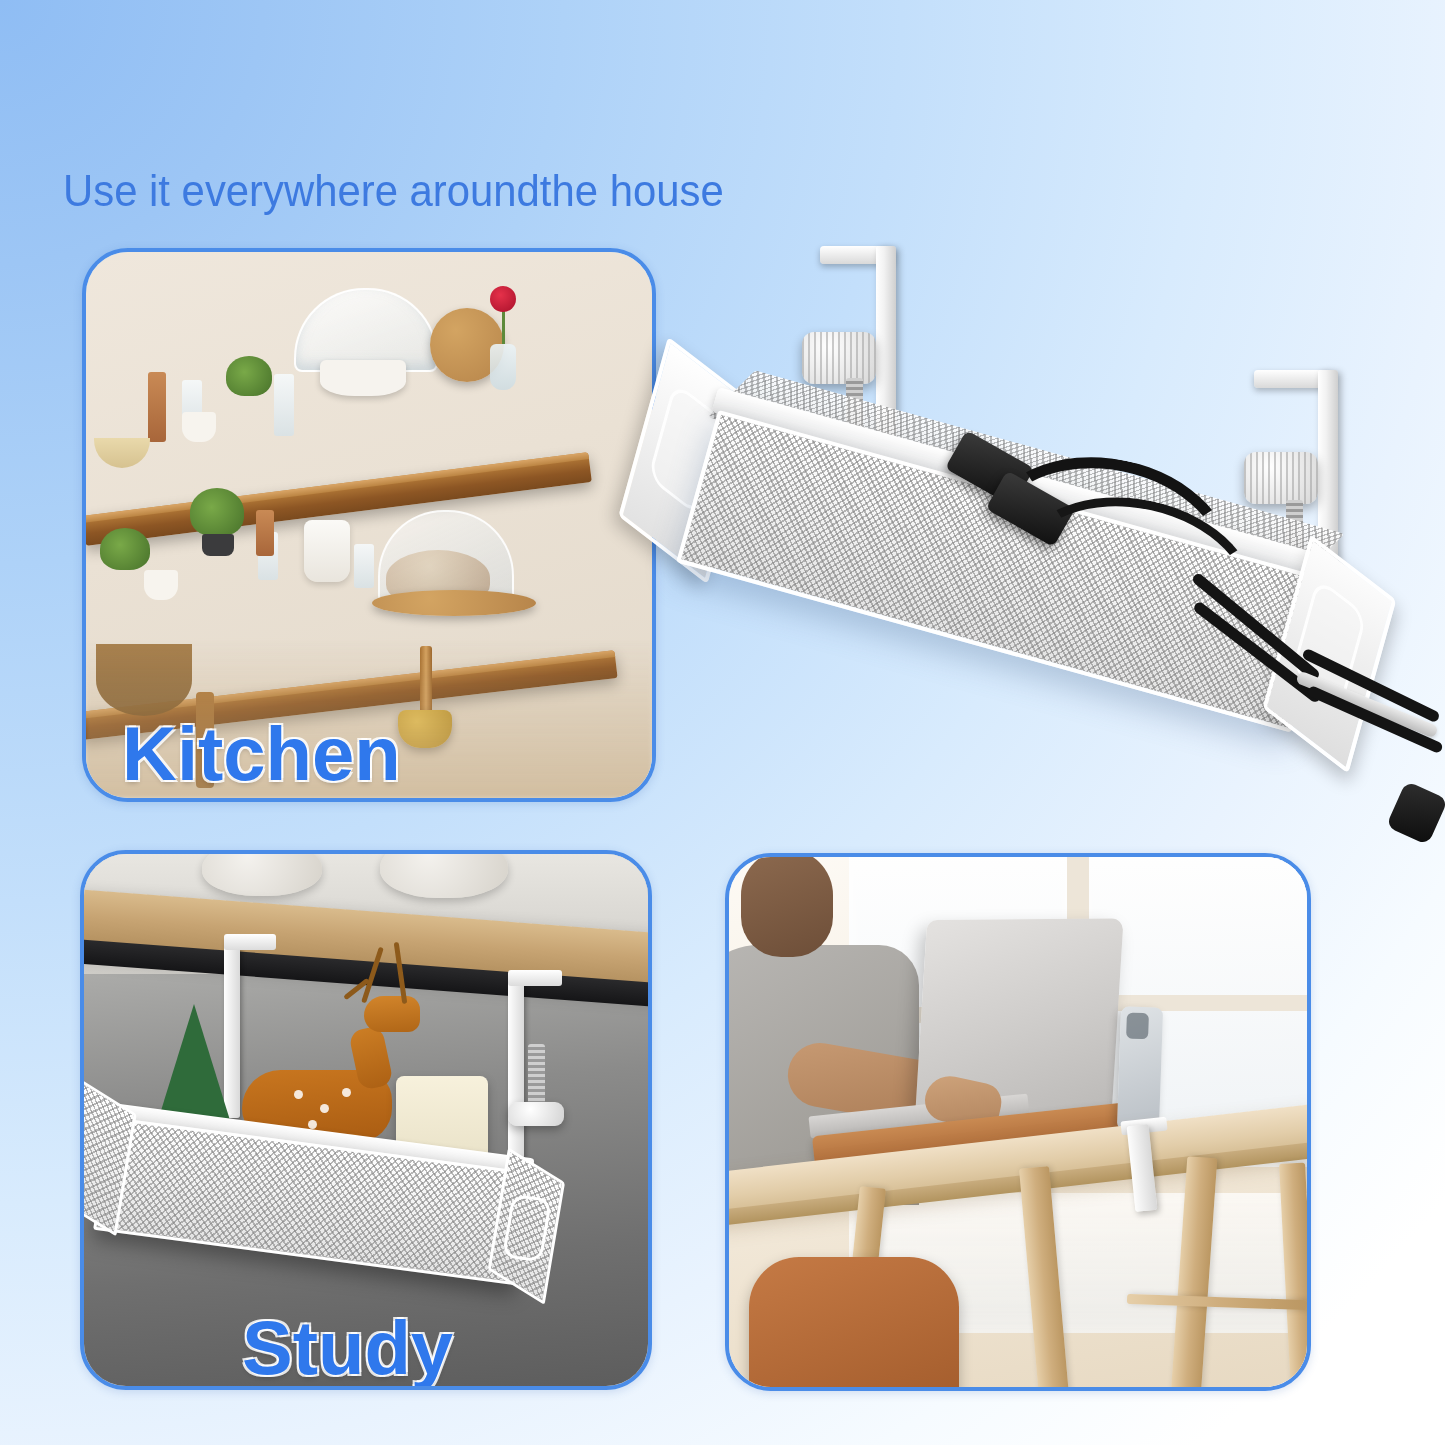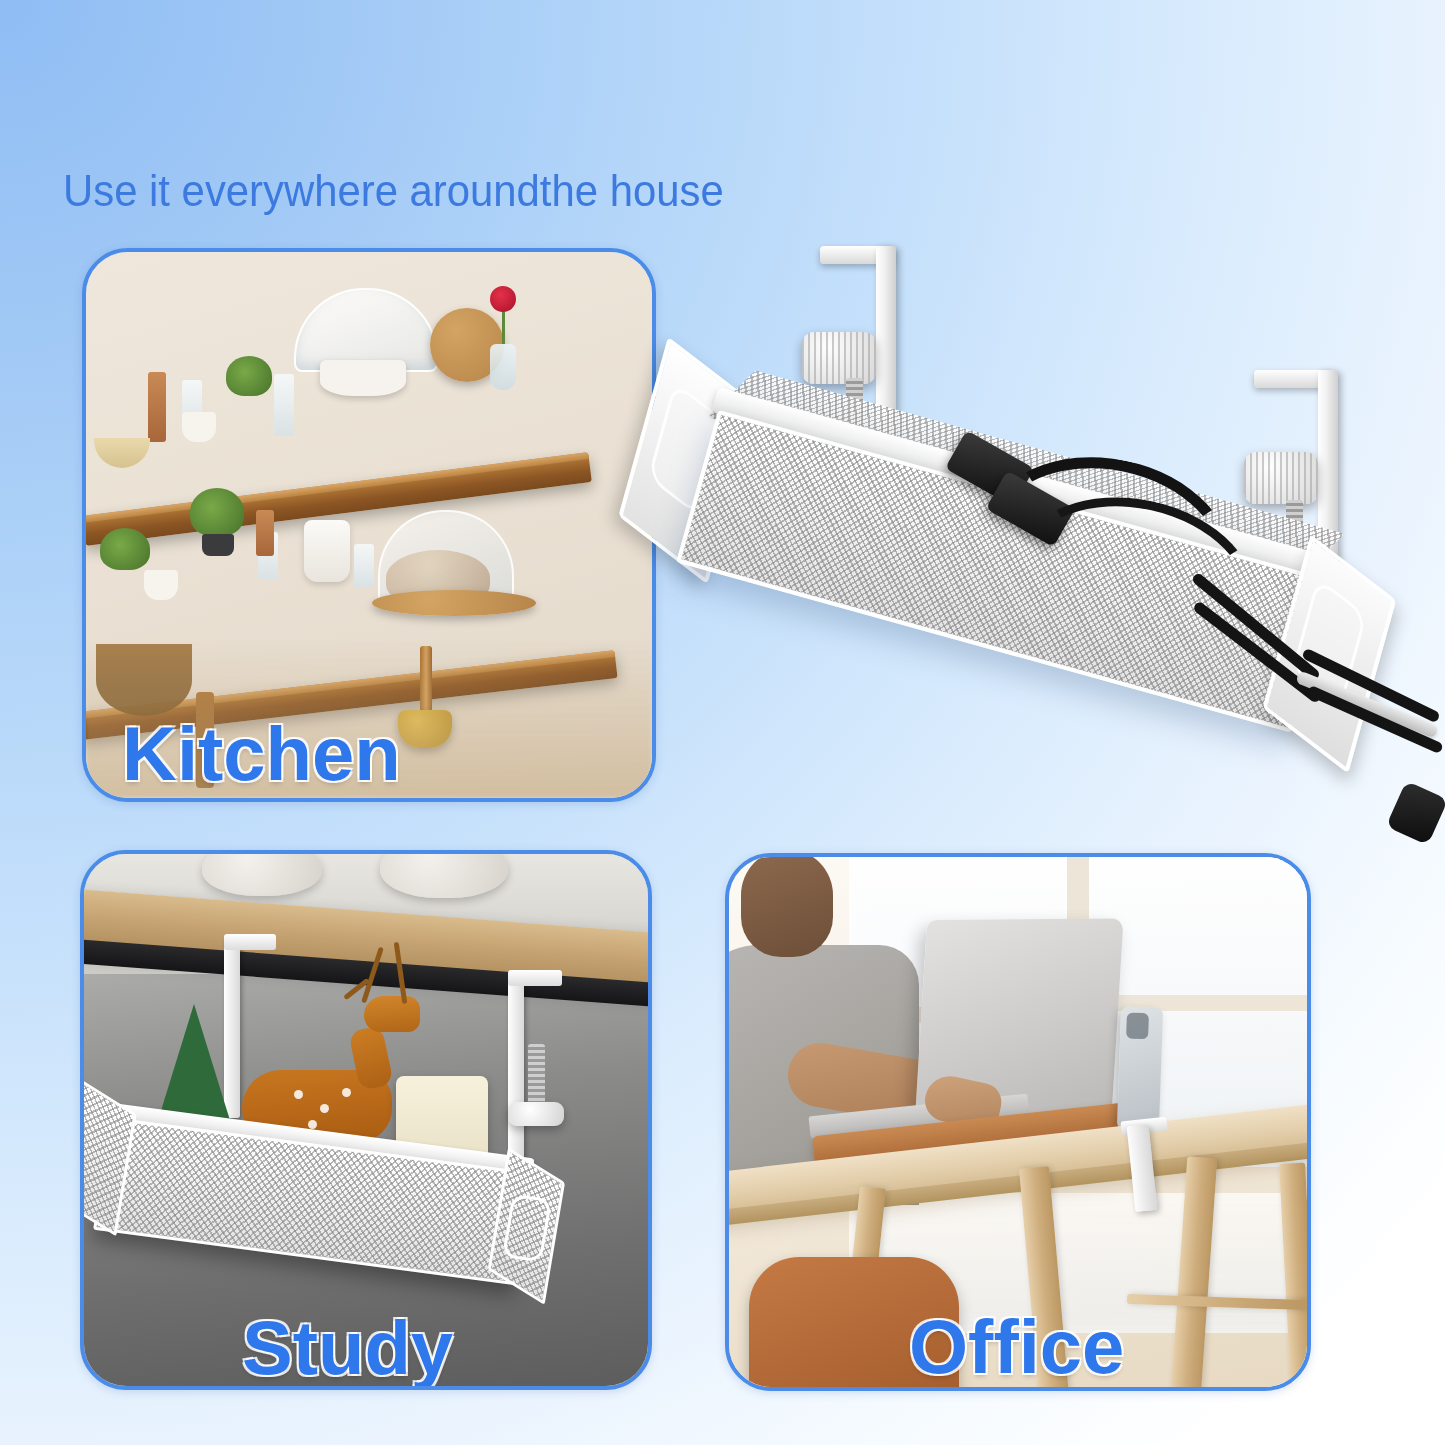--- a/index.html
+++ b/index.html
@@ -385,21 +385,20 @@
       <div class="o-clamptop"></div>
       <div class="o-clamp"></div>
 
       <div class="o-leg" style="left:120px;top:330px;width:26px;height:210px;transform:rotate(6deg);"></div>
       <div class="o-leg" style="left:300px;top:310px;width:30px;height:230px;transform:rotate(-5deg);"></div>
       <div class="o-leg" style="left:450px;top:300px;width:30px;height:240px;transform:rotate(4deg);"></div>
       <div class="o-leg" style="left:556px;top:306px;width:26px;height:230px;transform:rotate(-3deg);"></div>
       <div class="o-leg" style="left:398px;top:440px;width:180px;height:10px;transform:rotate(2deg);"></div>
       <div class="o-chair"></div>
     </div>
-    <div class="plabel" style="left:180px;bottom:2px;">Office</div>
   </div>
 
   <div id="hero">
 
     <div class="clamp-lip" style="left:140px;top:18px;width:74px;"></div>
     <div class="clamp-post" style="left:196px;top:18px;height:216px;"></div>
     <div class="clamp-knob" style="left:122px;top:104px;"></div>
     <div class="clamp-screw" style="left:166px;top:150px;height:94px;"></div>
     <div class="clamp-foot" style="left:146px;top:234px;"></div>
     <div class="bolt" style="left:200px;top:272px;"></div>

